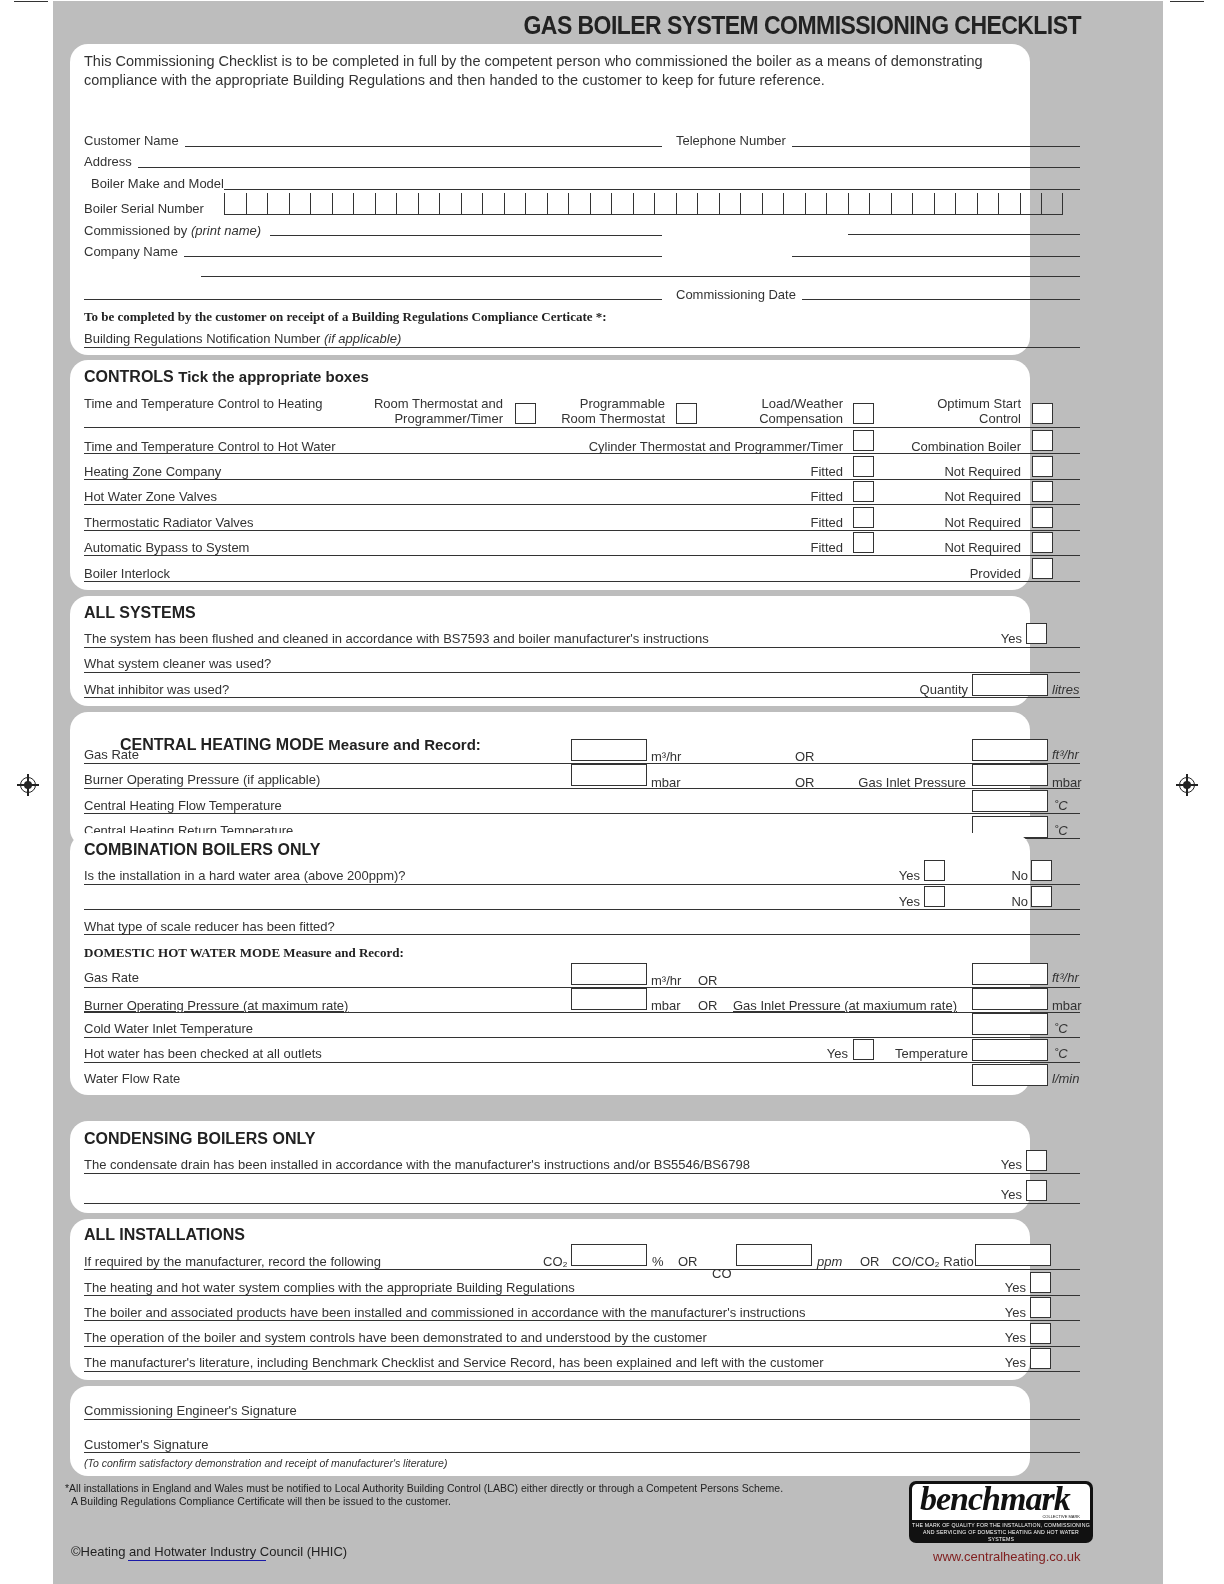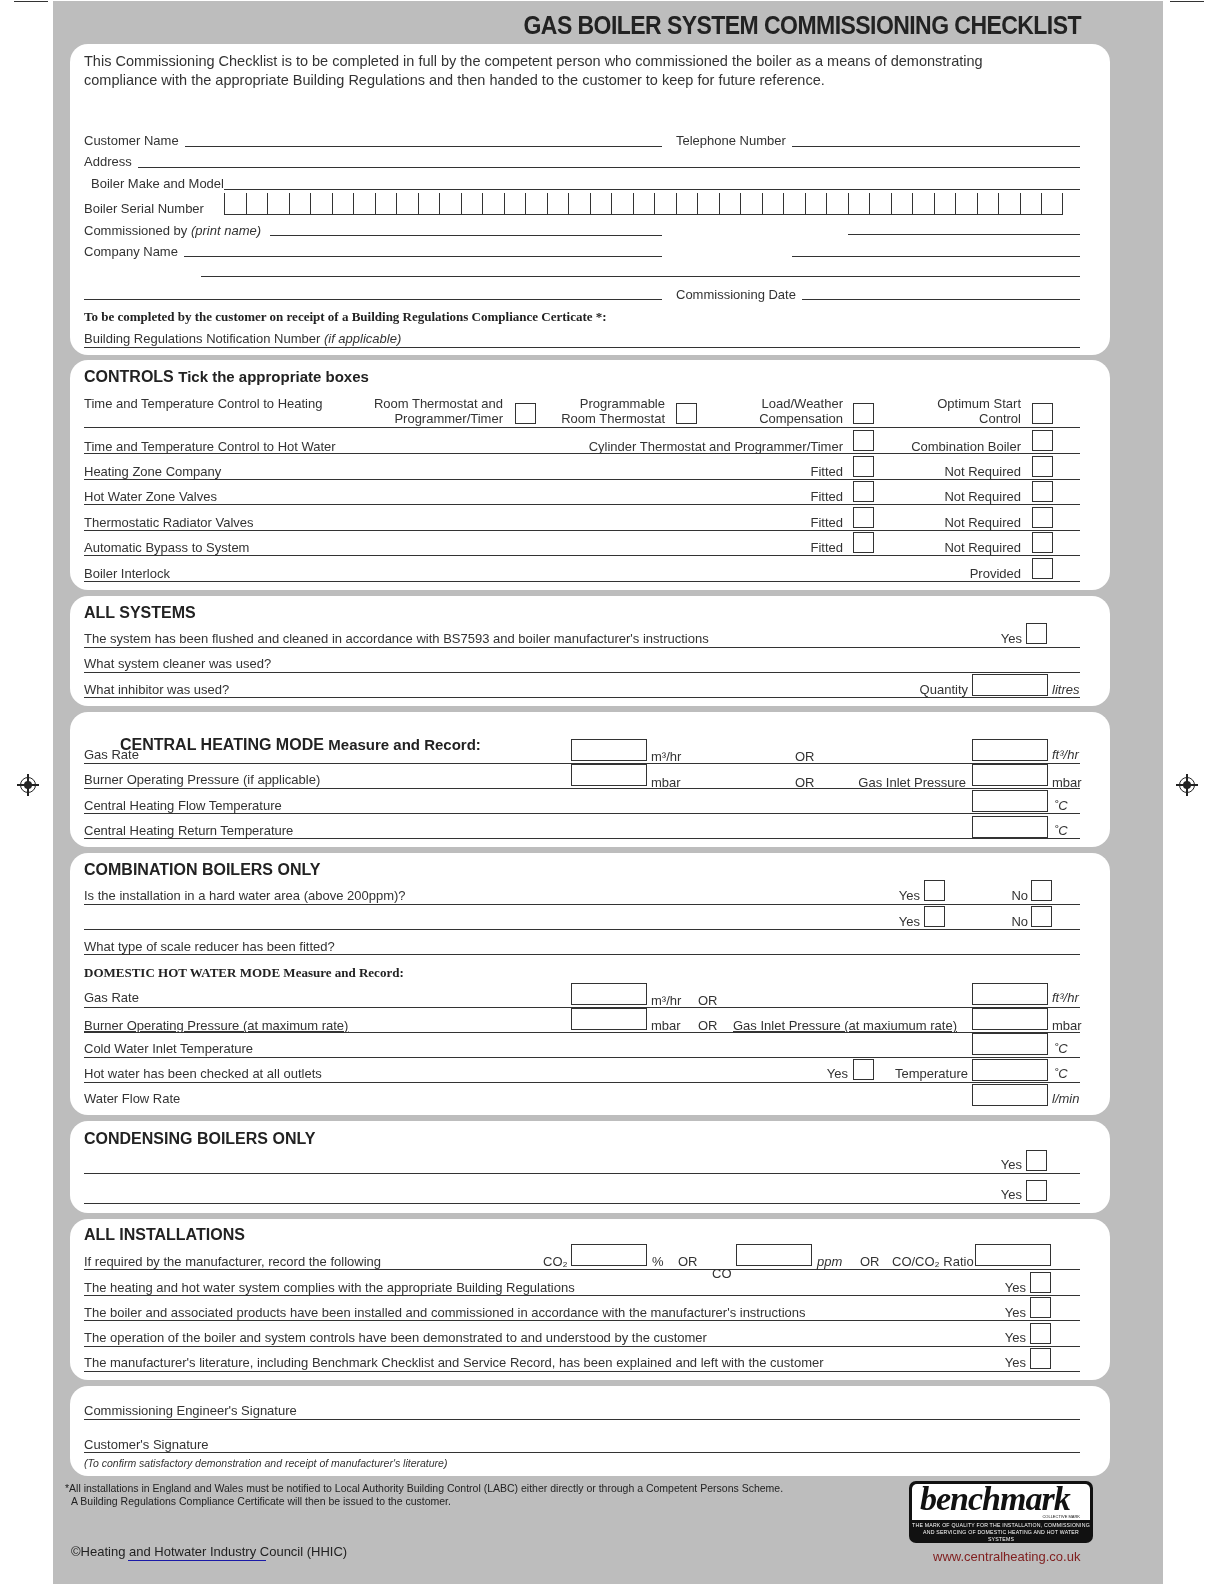--- a/index.html
+++ b/index.html
@@ -1,21 +1,21 @@
 <!DOCTYPE html>
 <html><head>
 <meta charset="utf-8">
 <style>
 *{box-sizing:border-box;margin:0;padding:0;}
 html,body{width:1224px;height:1584px;background:#fff;overflow:hidden;}
 body{position:relative;font-family:"Liberation Sans",sans-serif;color:#222;}
 .topmark{position:absolute;top:1px;height:1px;background:#333;}
 .page{position:absolute;left:53px;top:1px;width:1110px;height:1583px;background:#bdbdbd;}
 .title{position:absolute;right:82px;top:10px;font-family:"Liberation Sans",sans-serif;font-weight:bold;font-size:25px;letter-spacing:-0.6px;color:#222;transform:scaleX(0.92);transform-origin:right center;white-space:nowrap;}
-.panel{position:absolute;left:17px;width:1040px;background:#fff;border-radius:18px;}
+.panel{position:absolute;left:17px;width:960px;background:#fff;border-radius:18px;}
 .abs{position:absolute;white-space:nowrap;font-size:13px;color:#333;}
 .line{position:absolute;height:1px;background:#333;}
 .box{position:absolute;border:1.2px solid #333;background:#fff;}
 .h{position:absolute;font-weight:bold;font-size:16px;color:#222;white-space:nowrap;}
 .h small{font-size:15px;}
 .sub{position:absolute;font-weight:bold;font-size:13px;color:#222;white-space:nowrap;font-family:Liberation Serif, serif;}
 .it{font-style:italic;}
 .r{text-align:right;}
 .serial{position:absolute;left:154px;top:149px;height:22px;display:flex;border-bottom:1px solid #333;}
 .serial span{width:21.5px;height:22px;border-left:1px solid #333;display:block;}
@@ -223,21 +223,21 @@
     <div class="box" style="left:902px;top:78px;width:76px;height:22px;"></div>
     <div class="abs it" style="left:984px;top:86px;">˚C</div>
     <div class="line" style="left:14px;top:101px;width:996px;"></div>
 
     <div class="abs" style="left:14px;top:111px;">Central Heating Return Temperature</div>
     <div class="box" style="left:902px;top:104px;width:76px;height:22px;"></div>
     <div class="abs it" style="left:984px;top:111px;">˚C</div>
     <div class="line" style="left:14px;top:126px;width:996px;"></div>
   </div>
 
-  <div class="panel" style="top:852px;height:262px;">
+  <div class="panel" style="top:832px;height:262px;">
     <div class="h" style="left:14px;top:8px;">COMBINATION BOILERS ONLY</div>
     <div class="abs" style="left:14px;top:35px;">Is the installation in a hard water area (above 200ppm)?</div>
     <div class="abs r" style="left:800px;top:35px;width:50px;">Yes</div>
     <div class="box" style="left:854px;top:27px;width:21px;height:21px;"></div>
     <div class="abs r" style="left:920px;top:35px;width:38px;">No</div>
     <div class="box" style="left:961px;top:27px;width:21px;height:21px;"></div>
     <div class="line" style="left:14px;top:51px;width:996px;"></div>
 
     <div class="abs r" style="left:800px;top:61px;width:50px;">Yes</div>
     <div class="box" style="left:854px;top:53px;width:21px;height:21px;"></div>
@@ -280,20 +280,21 @@
     <div class="abs it" style="left:984px;top:213px;">˚C</div>
     <div class="line" style="left:14px;top:229px;width:996px;"></div>
 
     <div class="abs" style="left:14px;top:238px;">Water Flow Rate</div>
     <div class="box" style="left:902px;top:231px;width:76px;height:22px;"></div>
     <div class="abs it" style="left:982px;top:238px;">l/min</div>
   </div>
 
   <div class="panel" style="top:1120px;height:92px;">
     <div class="h" style="left:14px;top:9px;">CONDENSING BOILERS ONLY</div>
+    <div class="abs" style="left:14px;top:36px;">The condensate drain has been installed in accordance with the manufacturer's instructions and/or BS5546/BS6798</div>
     <div class="abs r" style="left:900px;top:36px;width:52px;">Yes</div>
     <div class="box" style="left:956px;top:29px;width:21px;height:21px;"></div>
     <div class="line" style="left:14px;top:52px;width:996px;"></div>
 
     <div class="abs r" style="left:900px;top:66px;width:52px;">Yes</div>
     <div class="box" style="left:956px;top:59px;width:21px;height:21px;"></div>
     <div class="line" style="left:14px;top:82px;width:996px;"></div>
   </div>
 
   <div class="panel" style="top:1218px;height:161px;">

